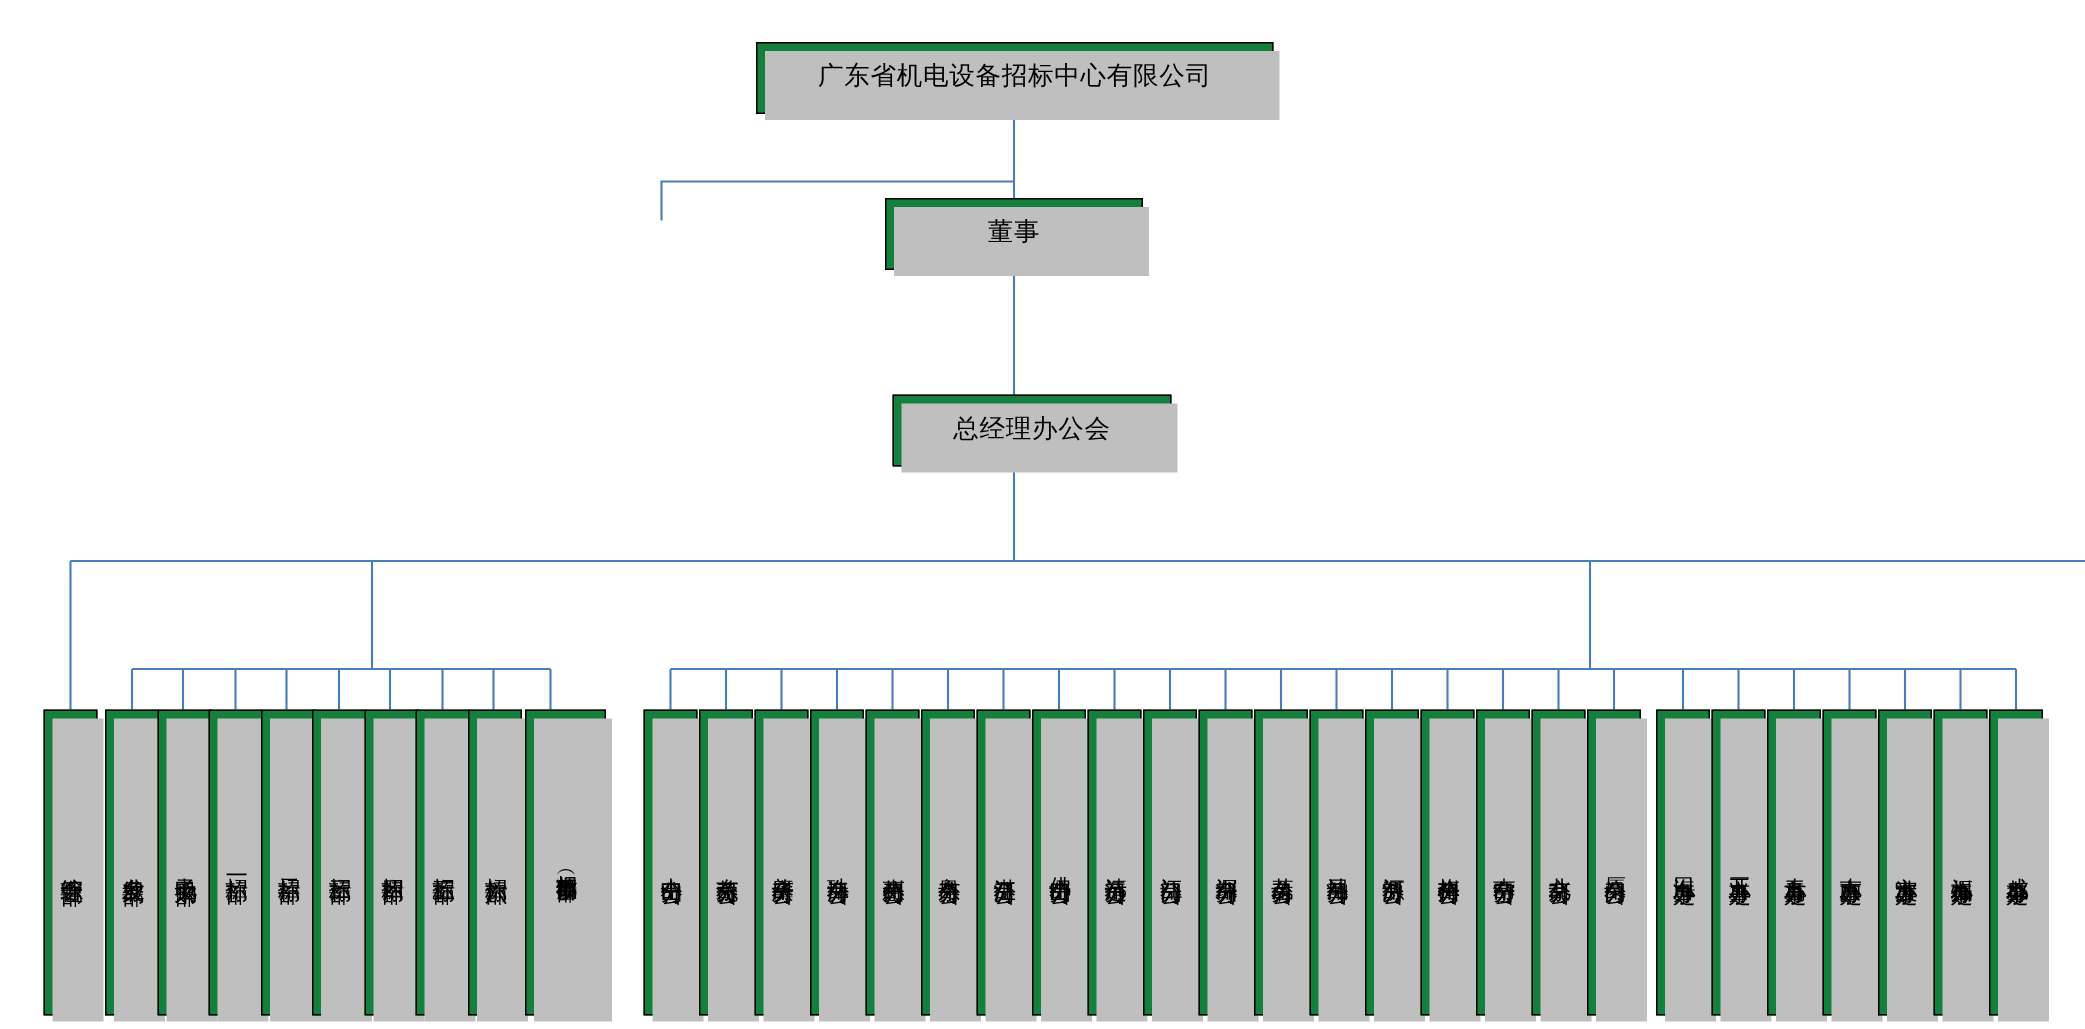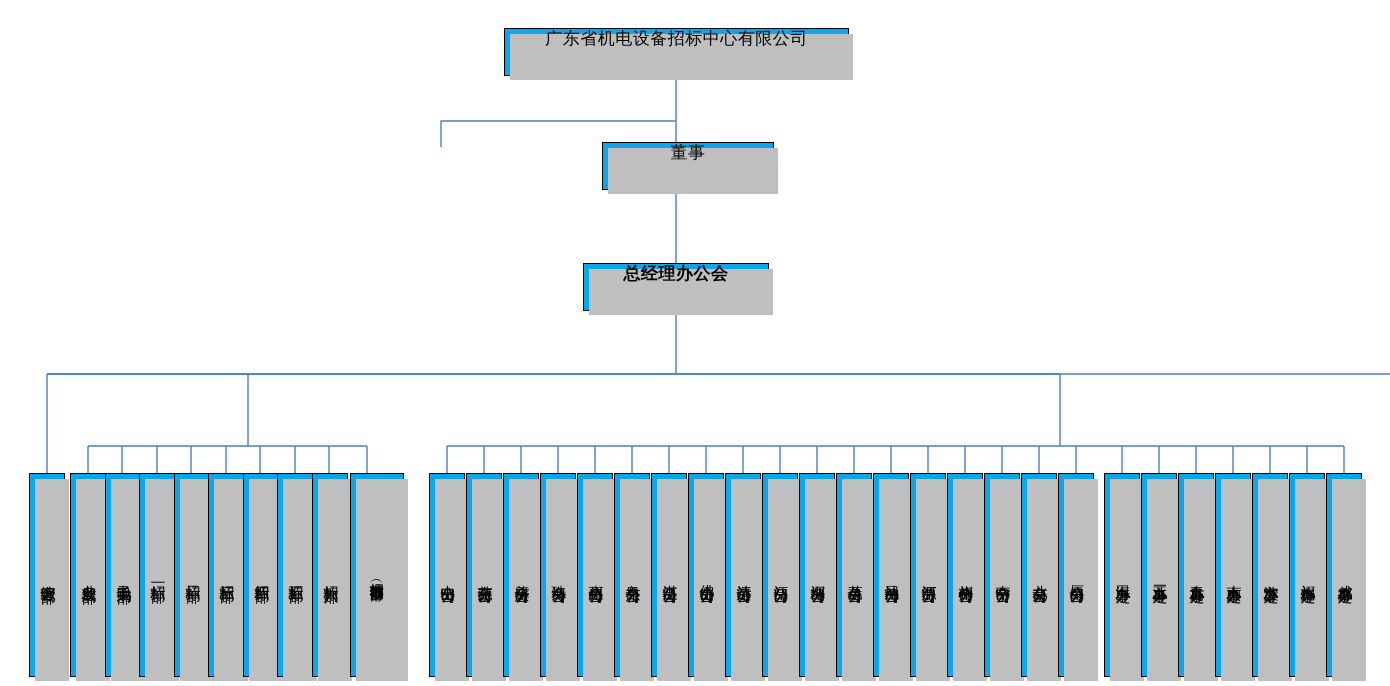--- a/index.html
+++ b/index.html
@@ -24,22 +24,23 @@
     top: 0;
     width: 1390px;
     height: 686px;
     pointer-events: none;
   }
   
   .node {
     position: absolute;
     box-sizing: border-box;
     border: 1px solid #000000;
-    background: #0ea5e9;
+    background: #15803d;
     display: flex;
+    align-items: center;
     justify-content: center;
     text-align: center;
     color: #000000;
     z-index: 3;
   }
   .node::after {
     content: "";
     position: absolute;
     left: 5px;
     top: 5px;
@@ -134,25 +135,25 @@
       <path d="M1307,446 L1307,473"></path>
       <path d="M1344,446 L1344,473"></path>
     </g>
   </svg>
 
   <div class="node h-node" style="left:504px; top:28px; width:345px; height:48px;">
     <span class="txt">广东省机电设备招标中心有限公司</span>
   </div>
 
 
-  <div class="node h-node" style="left:590px; top:142px; width:172px; height:48px;margin-left:12px;">
+  <div class="node h-node" style="left:590px; top:132px; width:172px; height:48px;">
     <span class="txt">董事</span>
   </div>
 
-  <div class="node h-node" style="left:583px; top:263px; width:186px; height:48px;font-weight:bold;">
+  <div class="node h-node" style="left:595px; top:263px; width:186px; height:48px;">
     <span class="txt">总经理办公会</span>
   </div>
 
   <div class="node v-node" style="left:29px; top:473px; width:36px; height:204px;">
     <span class="txt">综合管理部</span>
   </div>
   <div class="node v-node" style="left:70px; top:473px; width:36px; height:204px;">
     <span class="txt">业务发展部</span>
   </div>
   <div class="node v-node" style="left:105px; top:473px; width:36px; height:204px;">

